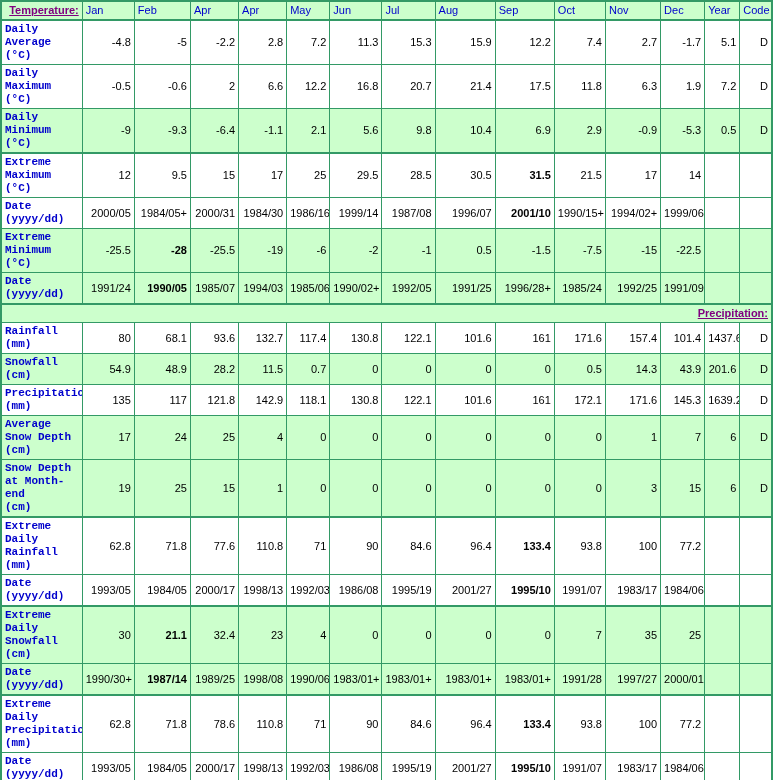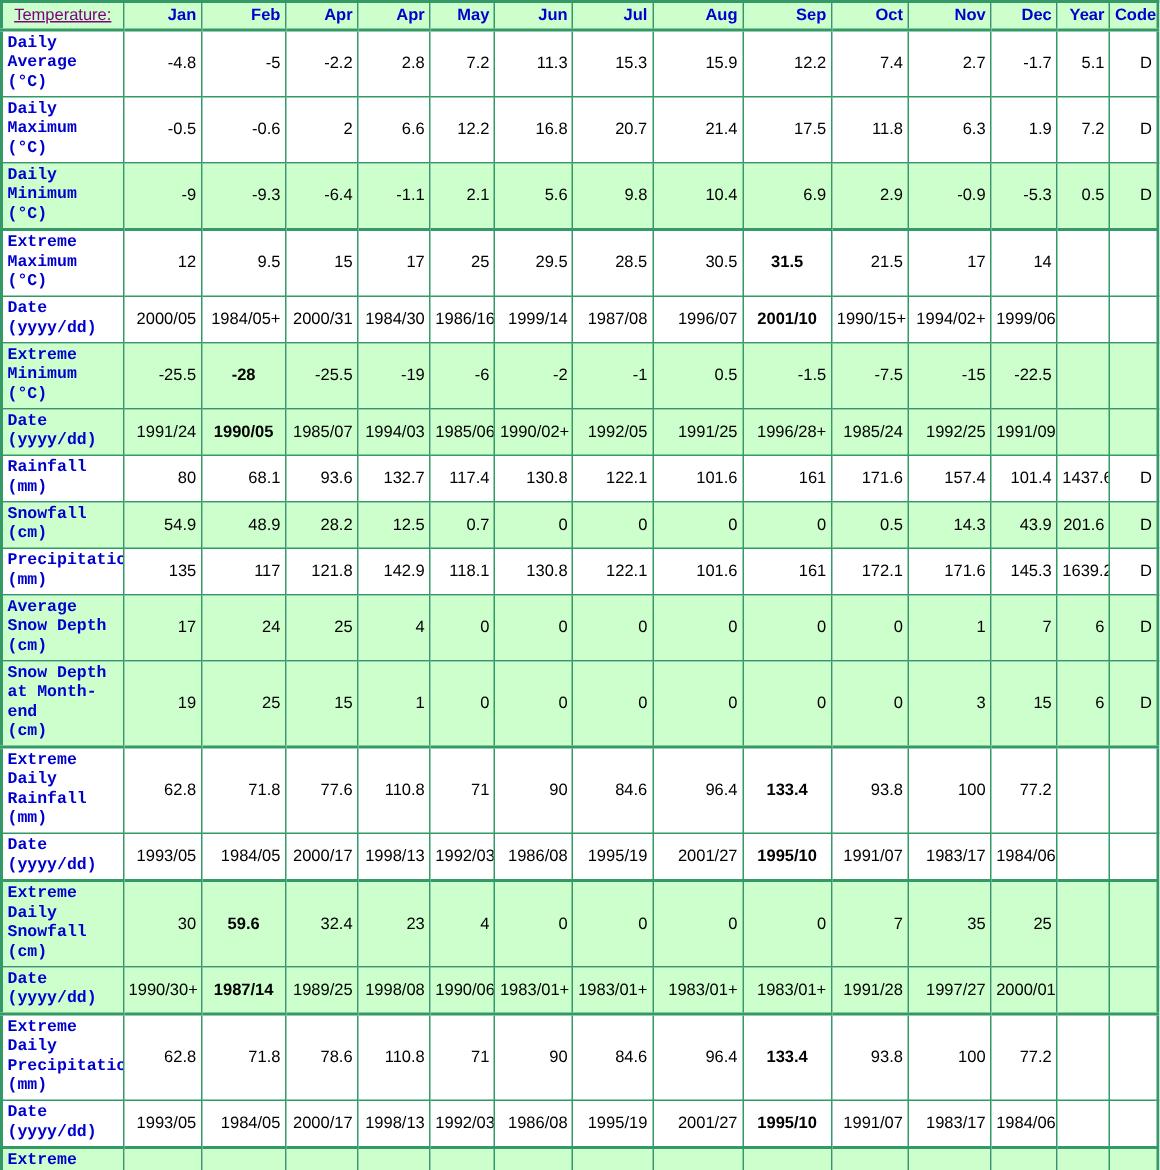--- a/index.html
+++ b/index.html
@@ -23,27 +23,27 @@
   tr.green > td, tr.green > th { background: #ccffcc; }
   th.row-label {
     color: #0000cc;
     font-weight: bold;
     text-align: left;
     white-space: pre-line;
     vertical-align: middle;
     font-family: Liberation Mono, monospace;
   }
   td.value { text-align: right; color: #000000; white-space: nowrap; }
-  td.value.bold { font-weight: bold; text-align: center; }
-  th.col-head { color: #0000cc; font-weight: bold; text-align: right; }
+  td.value.bold { font-weight: bold; }
+  th.col-head { color: #0000cc; font-weight: normal; text-align: left; }
   th.section-title {
     color: #800080;
-    font-weight: normal;
+    font-weight: bold;
     text-decoration: underline;
-    text-align: center;
+    text-align: right;
     white-space: nowrap;
   }
 </style>
 </head>
 <body>
 
 <table class="climate">
   <colgroup>
     <col style="width:81px">
     <col style="width:52px">
@@ -202,20 +202,23 @@
         <td class="value">1990/02+</td>
         <td class="value">1992/05</td>
         <td class="value">1991/25</td>
         <td class="value">1996/28+</td>
         <td class="value">1985/24</td>
         <td class="value">1992/25</td>
         <td class="value">1991/09+</td>
         <td class="value"></td>
         <td class="value"></td>
       </tr>
+      <tr class="green thick">
+        <th class="section-title" colspan="15">Precipitation:</th>
+      </tr>
       <tr>
         <th class="row-label">Rainfall (mm)</th>
         <td class="value">80</td>
         <td class="value">68.1</td>
         <td class="value">93.6</td>
         <td class="value">132.7</td>
         <td class="value">117.4</td>
         <td class="value">130.8</td>
         <td class="value">122.1</td>
         <td class="value">101.6</td>
@@ -225,21 +228,21 @@
         <td class="value">101.4</td>
         <td class="value">1437.6</td>
         <td class="value">D</td>
       </tr>
       <tr class="green">
         <th class="row-label">Snowfall
 (cm)</th>
         <td class="value">54.9</td>
         <td class="value">48.9</td>
         <td class="value">28.2</td>
-        <td class="value">12.5</td>
+        <td class="value">11.5</td>
         <td class="value">0.7</td>
         <td class="value">0</td>
         <td class="value">0</td>
         <td class="value">0</td>
         <td class="value">0</td>
         <td class="value">0.5</td>
         <td class="value">14.3</td>
         <td class="value">43.9</td>
         <td class="value">201.6</td>
         <td class="value">D</td>
@@ -334,21 +337,21 @@
         <td class="value">1983/17</td>
         <td class="value">1984/06</td>
         <td class="value"></td>
         <td class="value"></td>
       </tr>
       <tr class="green thick">
         <th class="row-label">Extreme Daily
 Snowfall
 (cm)</th>
         <td class="value">30</td>
-        <td class="value bold">59.6</td>
+        <td class="value bold">21.1</td>
         <td class="value">32.4</td>
         <td class="value">23</td>
         <td class="value">4</td>
         <td class="value">0</td>
         <td class="value">0</td>
         <td class="value">0</td>
         <td class="value">0</td>
         <td class="value">7</td>
         <td class="value">35</td>
         <td class="value">25</td>

